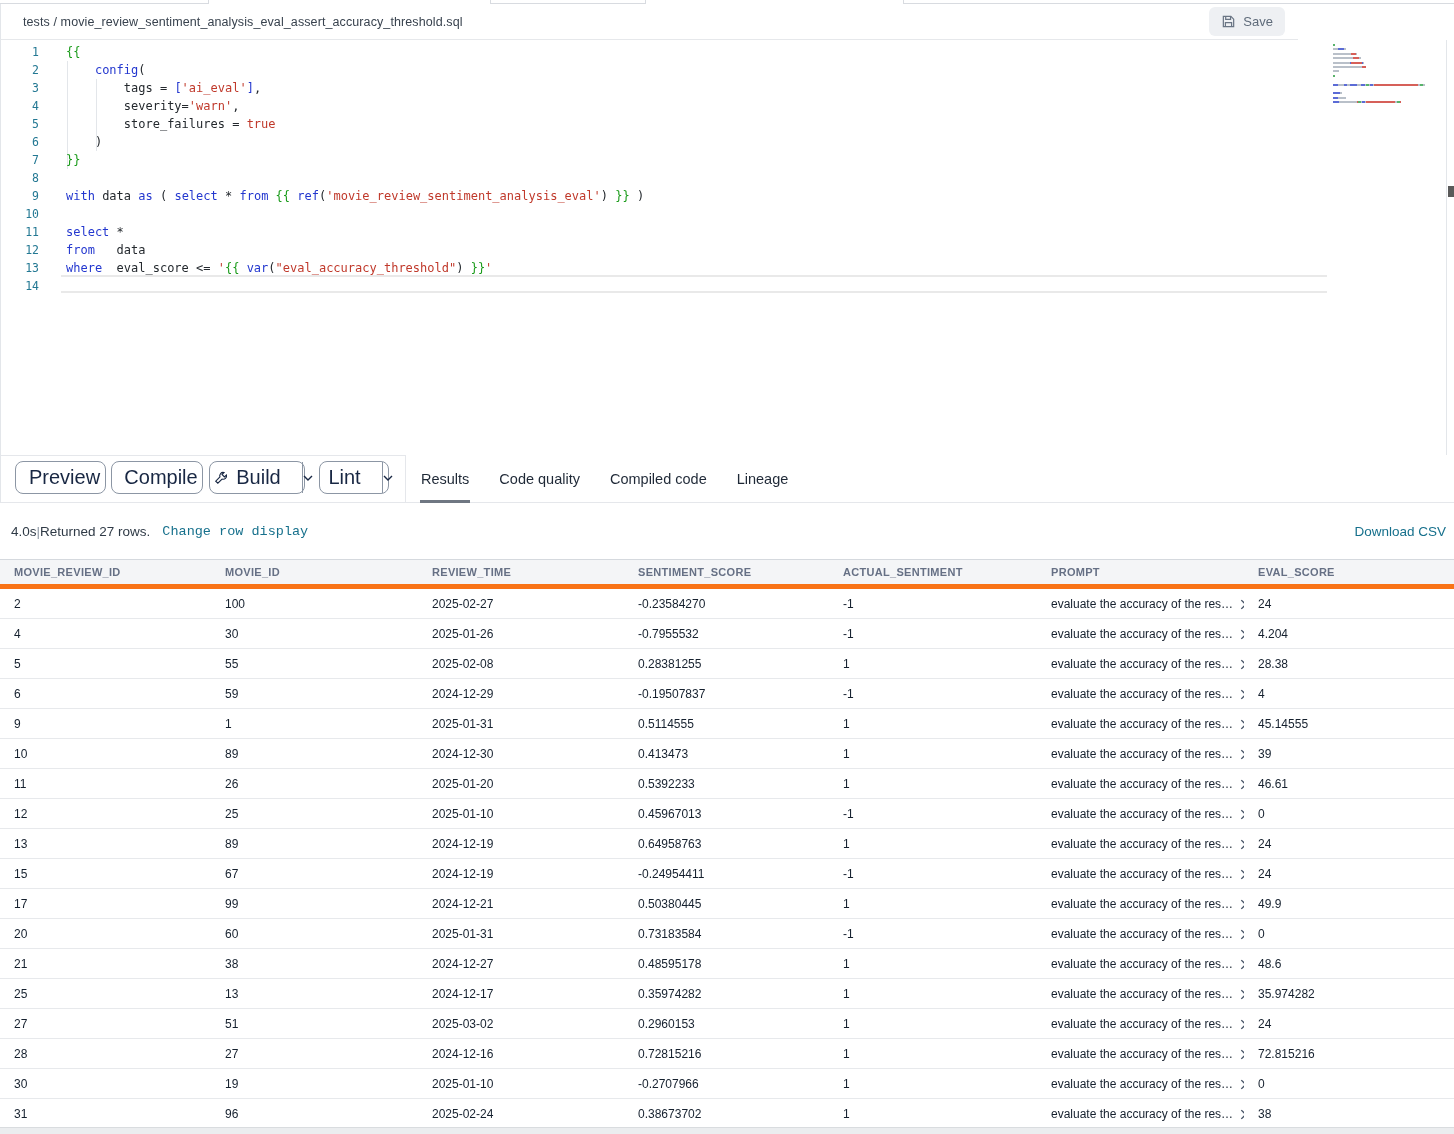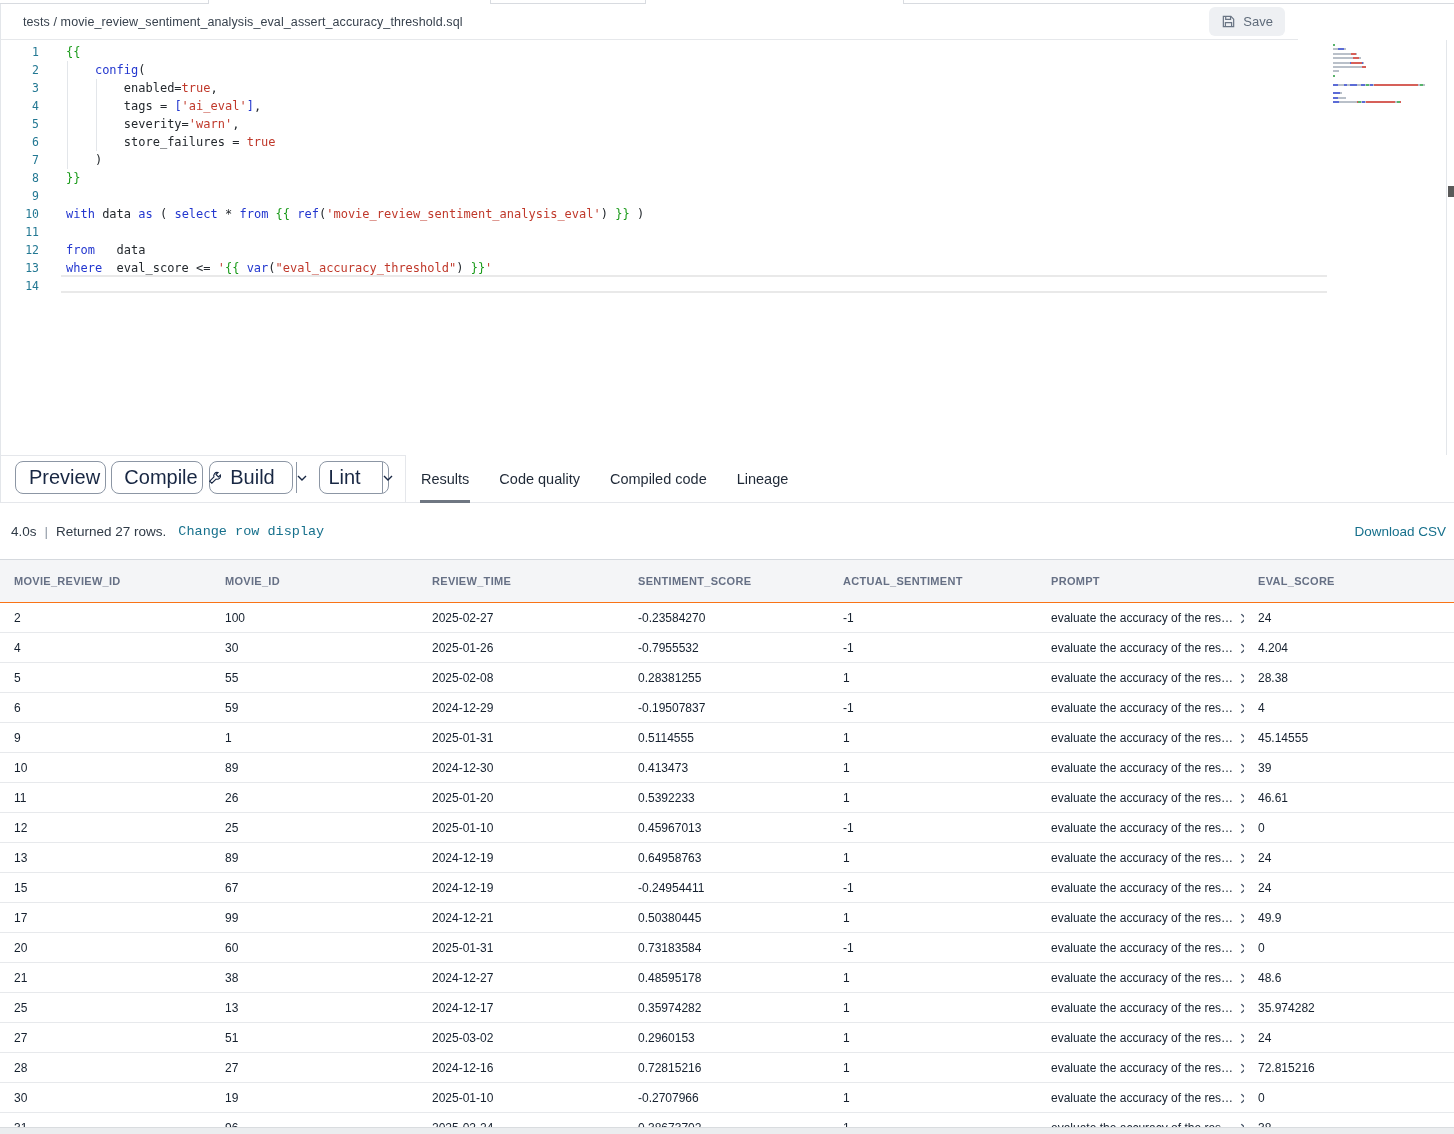--- a/index.html
+++ b/index.html
@@ -55,29 +55,29 @@
   .split .main { display:flex; align-items:center; gap:8px; padding:0 13px; height:100%; }
   .split .caret { display:flex; align-items:center; justify-content:center; width:27px; height:100%;
     border-left:1px solid #8c96a4; cursor:pointer; }
   .tabs { position:absolute; left:405px; top:0; height:48px; display:flex; align-items:center; }
   .tab { position:relative; height:48px; display:flex; align-items:center; padding:0 15px;
     font-size:14.5px; color:#1f2937; cursor:pointer; }
   .tab.active::after { content:""; position:absolute; left:14px; right:14px; bottom:0; height:3px; background:#6f7782; }
   
   .status-row { position:absolute; left:0; top:504px; width:1454px; height:55px; background:#fff;
     display:flex; align-items:center; font-size:13.5px; color:#2f3a46; }
-  .status-left { margin-left:11px; display:flex; align-items:center; gap:8px; }
+  .status-left { margin-left:11px; display:flex; align-items:center; gap:0; }
   .status-sep { color:#8d97a3; }
   .link { color:#16708c; cursor:pointer; }
   .change-link { margin-left:12px;font-family:Liberation Mono, monospace; }
   .download-link { position:absolute; right:8px; }
   
   .results { position:absolute; left:0; top:559px; width:1454px; }
   .tr, .thead { display:grid; grid-template-columns:211px 207px 206px 205px 208px 207px 210px; }
-  .thead { background:#f4f5f7; border-top:1px solid #d5d9de; border-bottom:1px solid #f97316; height:44px; }
+  .thead { background:#f4f5f7; border-top:1px solid #d5d9de; border-bottom:5px solid #f97316; height:30px; }
   .th { display:flex; align-items:center; padding-left:14px; font-size:11px; font-weight:bold;
     color:#667085; letter-spacing:.3px; }
   .tr { height:30px; border-bottom:1px solid #e7e9ec; background:#fff; }
   .td { display:flex; align-items:center; padding-left:14px; font-size:12px; color:#15202e;
     white-space:nowrap; overflow:hidden; }
   .td-prompt { gap:7px; cursor:pointer; }
   .chev { flex:none; margin-top:1px; }
   
   .bottom-strip { position:absolute; left:0; top:1127px; width:1454px; height:7px;
     background:#ebedef; border-top:1px solid #d9dcdf; }
@@ -123,29 +123,29 @@
       <div class="ln">12</div>
       <div class="ln">13</div>
       <div class="ln">14</div>
     </div>
   <div class="indent-guide" style="left:66px; top:21px; height:108px;"></div>
   <div class="indent-guide" style="left:95px; top:39px; height:72px;"></div>
   <div class="current-line"></div>
   <div class="code-lines">
       <div class="code-line"><span class="tok-j">{{</span></div>
       <div class="code-line"><span class="tok-p">    </span><span class="tok-k">config</span><span class="tok-p">(</span></div>
-      <div class="code-line"><span class="tok-p">        enabled=</span><span class="tok-s">true</span><span class="tok-p">,</span></div>
       <div class="code-line"><span class="tok-p">        tags = </span><span class="tok-k">[</span><span class="tok-s">'ai_eval'</span><span class="tok-k">]</span><span class="tok-p">,</span></div>
       <div class="code-line"><span class="tok-p">        severity=</span><span class="tok-s">'warn'</span><span class="tok-p">,</span></div>
       <div class="code-line"><span class="tok-p">        store_failures = </span><span class="tok-s">true</span></div>
       <div class="code-line"><span class="tok-p">    )</span></div>
       <div class="code-line"><span class="tok-j">}}</span></div>
       <div class="code-line"></div>
       <div class="code-line"><span class="tok-k">with</span><span class="tok-p"> data </span><span class="tok-k">as</span><span class="tok-p"> ( </span><span class="tok-k">select</span><span class="tok-p"> * </span><span class="tok-k">from</span><span class="tok-p"> </span><span class="tok-j">{{</span><span class="tok-p"> </span><span class="tok-k">ref</span><span class="tok-p">(</span><span class="tok-s">'movie_review_sentiment_analysis_eval'</span><span class="tok-p">)</span><span class="tok-p"> </span><span class="tok-j">}}</span><span class="tok-p"> )</span></div>
       <div class="code-line"></div>
+      <div class="code-line"><span class="tok-k">select</span><span class="tok-p"> *</span></div>
       <div class="code-line"><span class="tok-k">from</span><span class="tok-p">   data</span></div>
       <div class="code-line"><span class="tok-k">where</span><span class="tok-p">  eval_score &lt;= </span><span class="tok-s">'</span><span class="tok-j">{{</span><span class="tok-p"> </span><span class="tok-k">var</span><span class="tok-p">(</span><span class="tok-s">"eval_accuracy_threshold"</span><span class="tok-p">)</span><span class="tok-p"> </span><span class="tok-j">}}</span><span class="tok-s">'</span></div>
     </div>
   <div class="minimap">
       <div class="mm-line">
         <span class="mm-j" style="width: 2.3px;"></span>
       </div>
       <div class="mm-line">
         <span class="mm-p" style="width: 4.6px;"></span>
         <span class="mm-k" style="width: 6.9px;"></span>
@@ -240,21 +240,21 @@
   </button>
 
   <button class="btn" style="left:110px; width:92px;">
     <svg viewBox="0 0 18 12" width="16" height="11">
       <path d="M5 1L1 6l4 5M13 1l4 5-4 5" fill="none" stroke="#182743" stroke-width="1.4"></path>
       <path d="M10.3 1L7.7 11" stroke="#182743" stroke-width="1.2"></path>
     </svg>
     <span>Compile</span>
   </button>
 
-  <div class="btn split" style="left:208px; width:84px;">
+  <div class="btn split" style="left:208px; width:96px;">
     <div class="main">
       <svg viewBox="0 0 16 16" width="14" height="14">
         <path d="M14.2 4.6a3.8 3.8 0 0 1-5 4.6L4.4 14 2 11.6l4.8-4.8a3.8 3.8 0 0 1 4.6-5L9.2 4l2.7 2.7 2.3-2.1z" fill="none" stroke="#182743" stroke-width="1.3"></path>
       </svg>
       <span>Build</span>
     </div>
     <div class="caret">
       <svg viewBox="0 0 10 6" width="10" height="6">
         <path d="M1 1l4 4 4-4" fill="none" stroke="#182743" stroke-width="1.4"></path>
       </svg>

